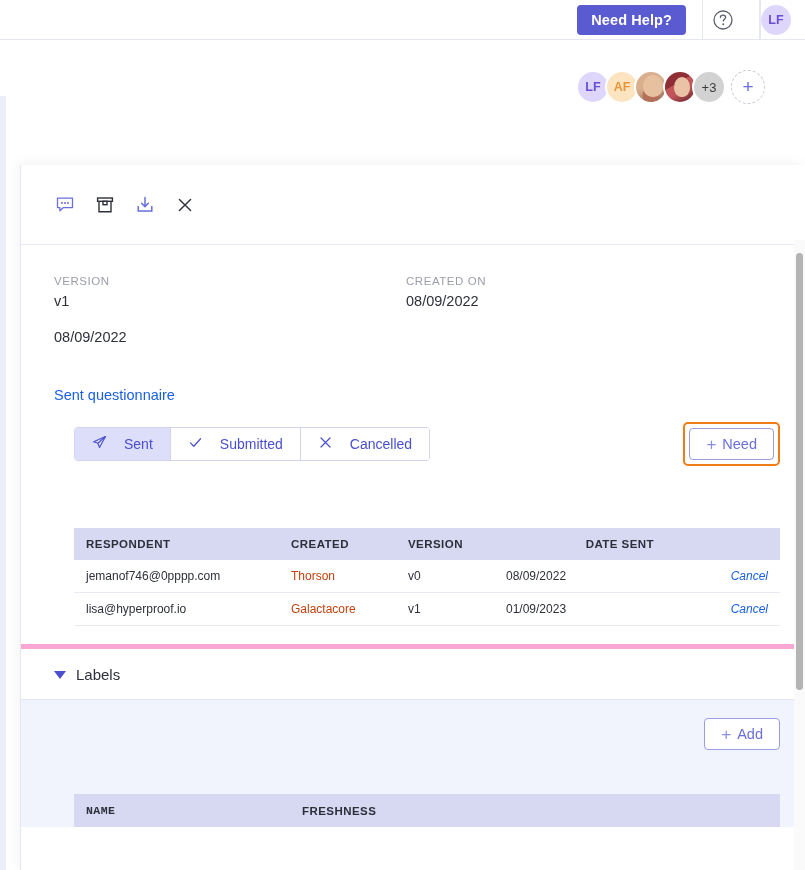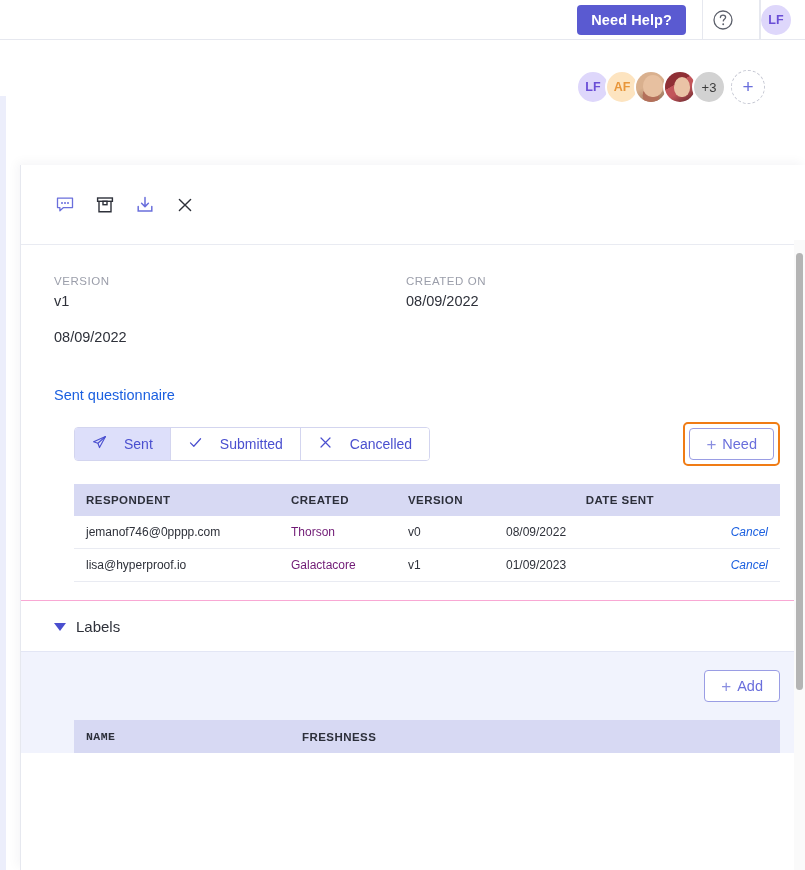--- a/index.html
+++ b/index.html
@@ -143,40 +143,40 @@
   }
   .btn-outline {
     display: flex; align-items: center; gap: 6px; height: 32px; padding: 0 16px;
     border: 1px solid #9a9de4; border-radius: 4px; background: #fff;
     color: #6a6fdc; font-size: 14.5px; cursor: pointer; white-space: nowrap;
   }
   .plus { font-size: 17px; line-height: 1; color: #8a8ee0; }
 
   
   .tablewrap { padding: 18px 25px 0 53px; }
-  table { width: 100%; border-collapse: collapse; }
+  table { width: 100%; border-collapse: collapse; margin-top: 44px; }
   thead th {
     background: #d7d9f3; color: #2c2f3a; font-size: 11.5px; font-weight: bold;
     letter-spacing: .45px; text-align: left; padding: 10px 0 10px 12px; height: 29px;
   }
   tbody td {
     font-size: 12px; color: #2e313a; padding: 9px 0 9px 12px;
     border-bottom: 1px solid #e9ebf2; background: #fff;
   }
   .c-respondent { width: 205px; }
   .c-vendor { width: 117px; }
   .c-version { width: 98px; }
   .c-datesent { width: 160px; text-align: right; }
   .c-action { text-align: right; padding-right: 12px !important; font-style: italic; }
-  .lk { color: #701a75; cursor: pointer; }
+  .lk { color: #c2410c; cursor: pointer; }
   .lk-cancel { color: #1a5fe0; cursor: pointer; }
 
   
   .labels-band {
-    margin-top: 18px; border-top: 1px solid #f9a8d4;
+    margin-top: 18px; border-top: 5px solid #f9a8d4;
     padding: 17px 0 16px 0; background: #fff;
   }
   .labels-hdr { display: flex; align-items: center; gap: 10px; margin-left: 33px; cursor: pointer; }
   .labels-content { background: #f1f3fd; border-top: 1px solid #e3e6f5; padding: 18px 25px 0 53px; }
   .add-row { display: flex; justify-content: flex-end; margin-bottom: 18px; }
   .labels-content table thead th { background: #d7d9f3; }
   .c-name { width: 216px; font-family: Liberation Mono, monospace; }
 
   
   .scrollbar {

